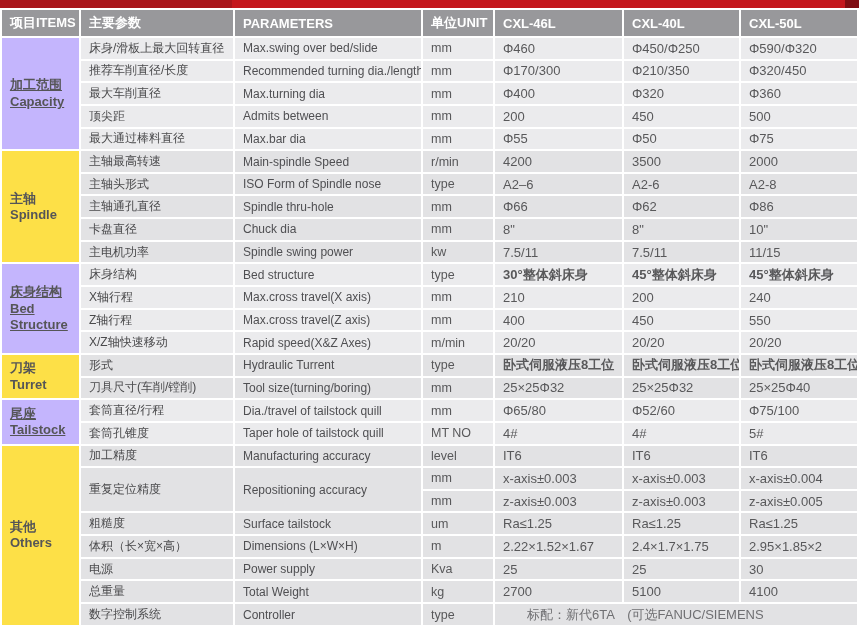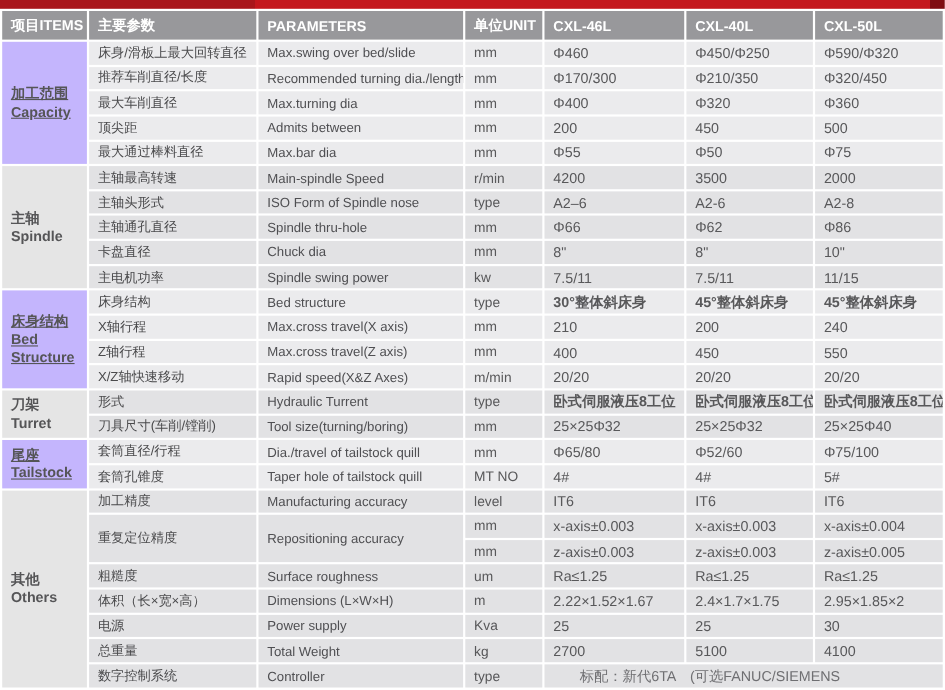--- a/index.html
+++ b/index.html
@@ -7,21 +7,21 @@
         font-family:"Liberation Sans","DejaVu Sans",sans-serif;}
   .topbar{height:8px;width:859px;
         background:linear-gradient(to right,#a9161b 0,#a9161b 27%,#c4171d 27%,#c4171d 98.4%,#7f0d12 98.4%,#7f0d12 100%);}
   table{border-collapse:separate;border-spacing:2px;width:859px;height:619px;table-layout:fixed;}
   th,td{padding:0 4px 0 8px;overflow:hidden;white-space:nowrap;vertical-align:middle;text-align:left;}
   th{background:#98989b;color:#ffffff;font-size:13px;font-weight:bold;height:26px;}
   td{height:19px;font-size:13px;color:#58585a;}
   tr.light td{background:#ebebed;}
   tr.dark td{background:#e2e2e4;}
   tr.light td.cat{background:#c4b5fd;text-decoration:underline;}
-  tr.dark td.cat{background:#e5e5e5;}
+  tr.dark td.cat{background:#fde047;}
   td.cat{color:#55555七;}
   td.cat{color:#555557;font-weight:bold;font-size:13px;line-height:1.25;white-space:normal;}
   td.cn{font-weight:normal;font-size:12px;color:#4a4a4c;}
   td.en{font-size:12px;color:#4f4f52;}
   td.unit{font-size:12.5px;margin-left:40px;}
   td.val{font-size:13px;}
   .cjk{font-weight:bold;}
   .note{color:#6f6f72;padding-left:32px;}
 </style>
 </head>
@@ -236,21 +236,21 @@
           <td class="val">x-axis±0.004</td>
         </tr>
         <tr class="dark">
           <td class="unit">mm</td>
           <td class="val">z-axis±0.003</td>
           <td class="val">z-axis±0.003</td>
           <td class="val">z-axis±0.005</td>
         </tr>
         <tr class="dark">
           <td class="cn">粗糙度</td>
-          <td class="en">Surface roughness</td>
+          <td class="en">Surface tailstock</td>
           <td class="unit">um</td>
           <td class="val">Ra≤1.25</td>
           <td class="val">Ra≤1.25</td>
           <td class="val">Ra≤1.25</td>
         </tr>
         <tr class="dark">
           <td class="cn">体积（长×宽×高）</td>
           <td class="en">Dimensions (L×W×H)</td>
           <td class="unit">m</td>
           <td class="val">2.22×1.52×1.67</td>

